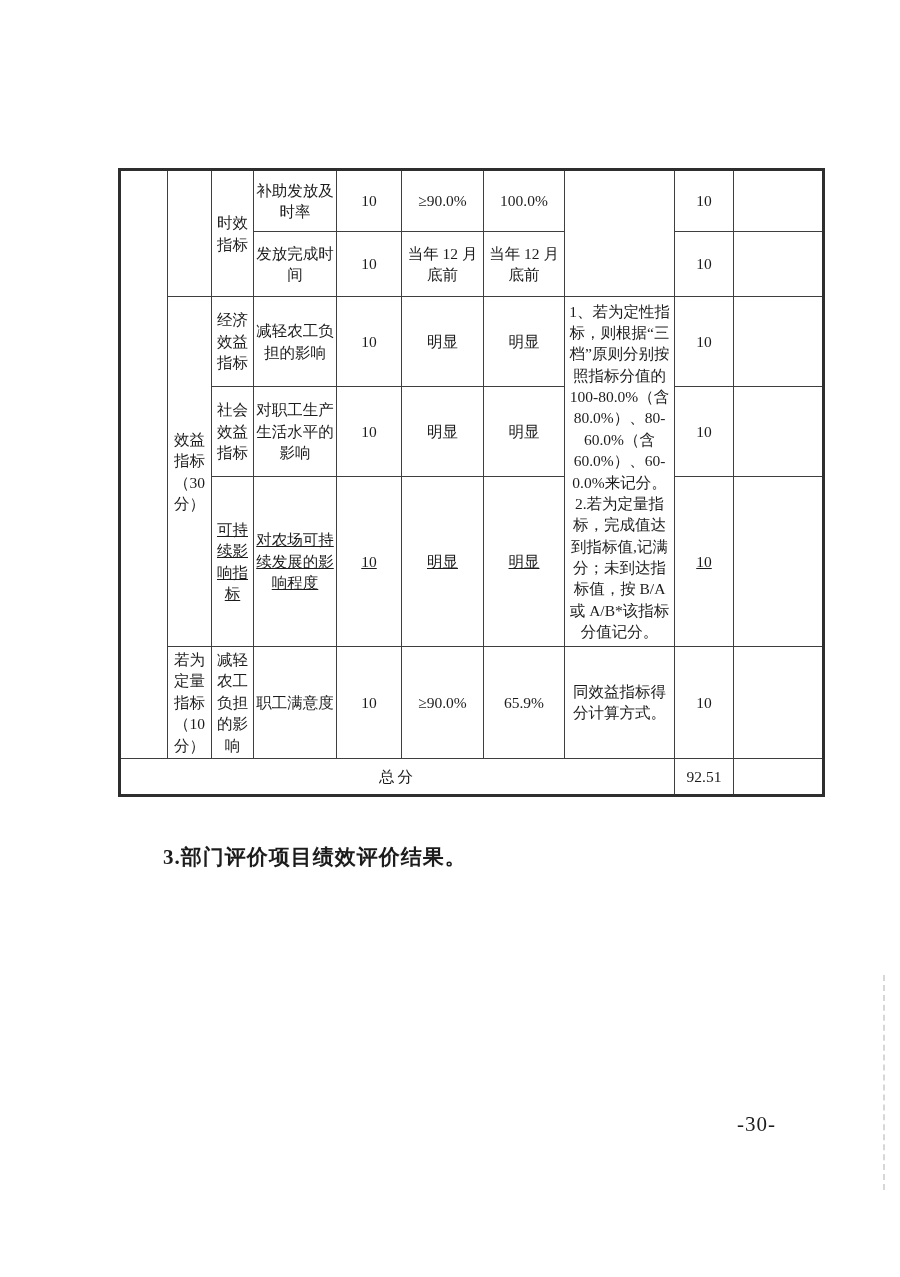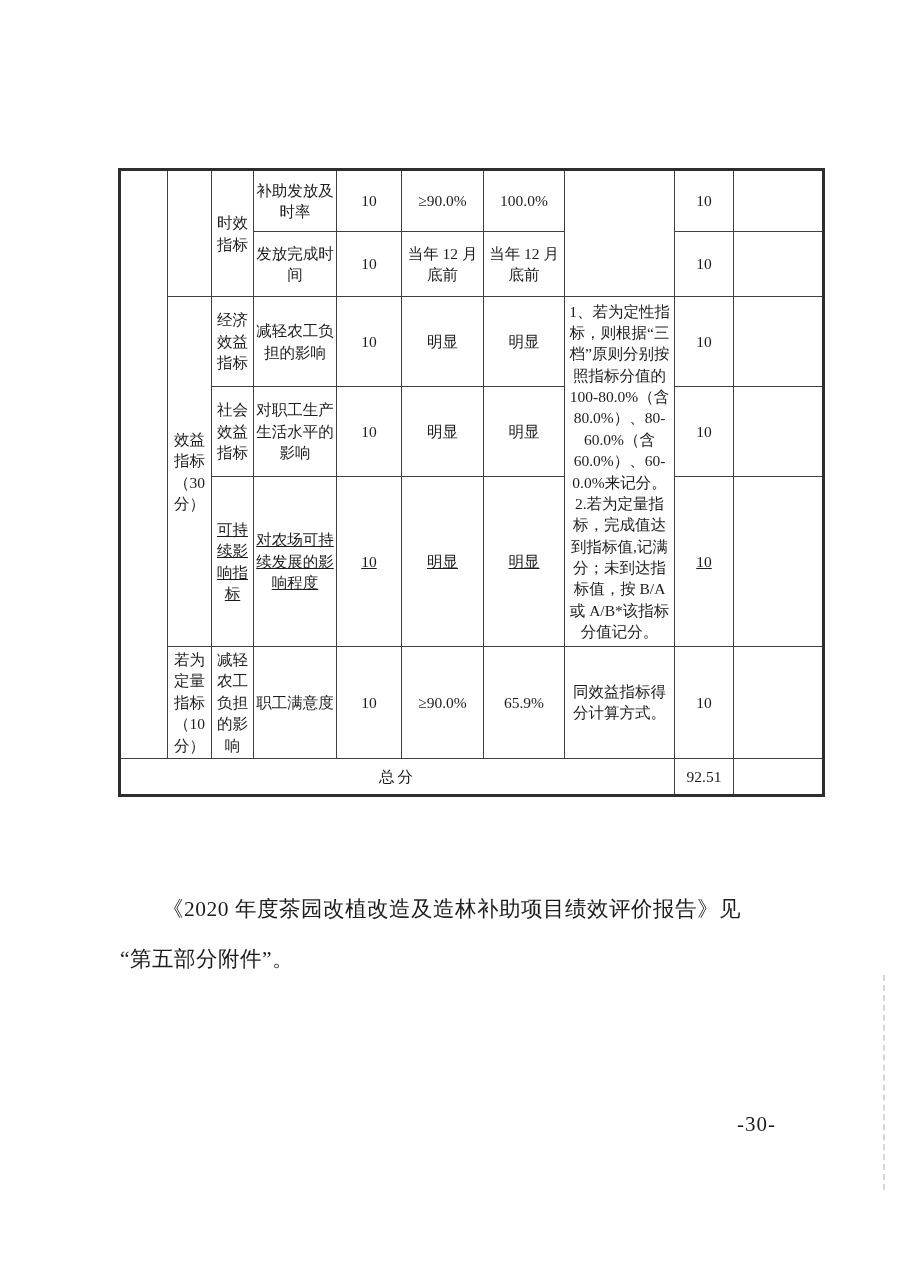--- a/index.html
+++ b/index.html
@@ -171,21 +171,20 @@
         <td></td>
       </tr>
       <tr class="r7">
         <td class="total-label" colspan="8">总分</td>
         <td>92.51</td>
         <td></td>
       </tr>
     </tbody>
   </table>
 
+  <div class="heading">3.部门评价项目绩效评价结果。</div>
 
-  <div class="para">《2020 年度茶园改植改造及造林补助项目绩效评价报告》见
-“第五部分附件”。</div>
 
   <div class="pageno">-30-</div>
 
   <div class="scan-artifact"></div>
 
 </div>
 
 </body></html>

